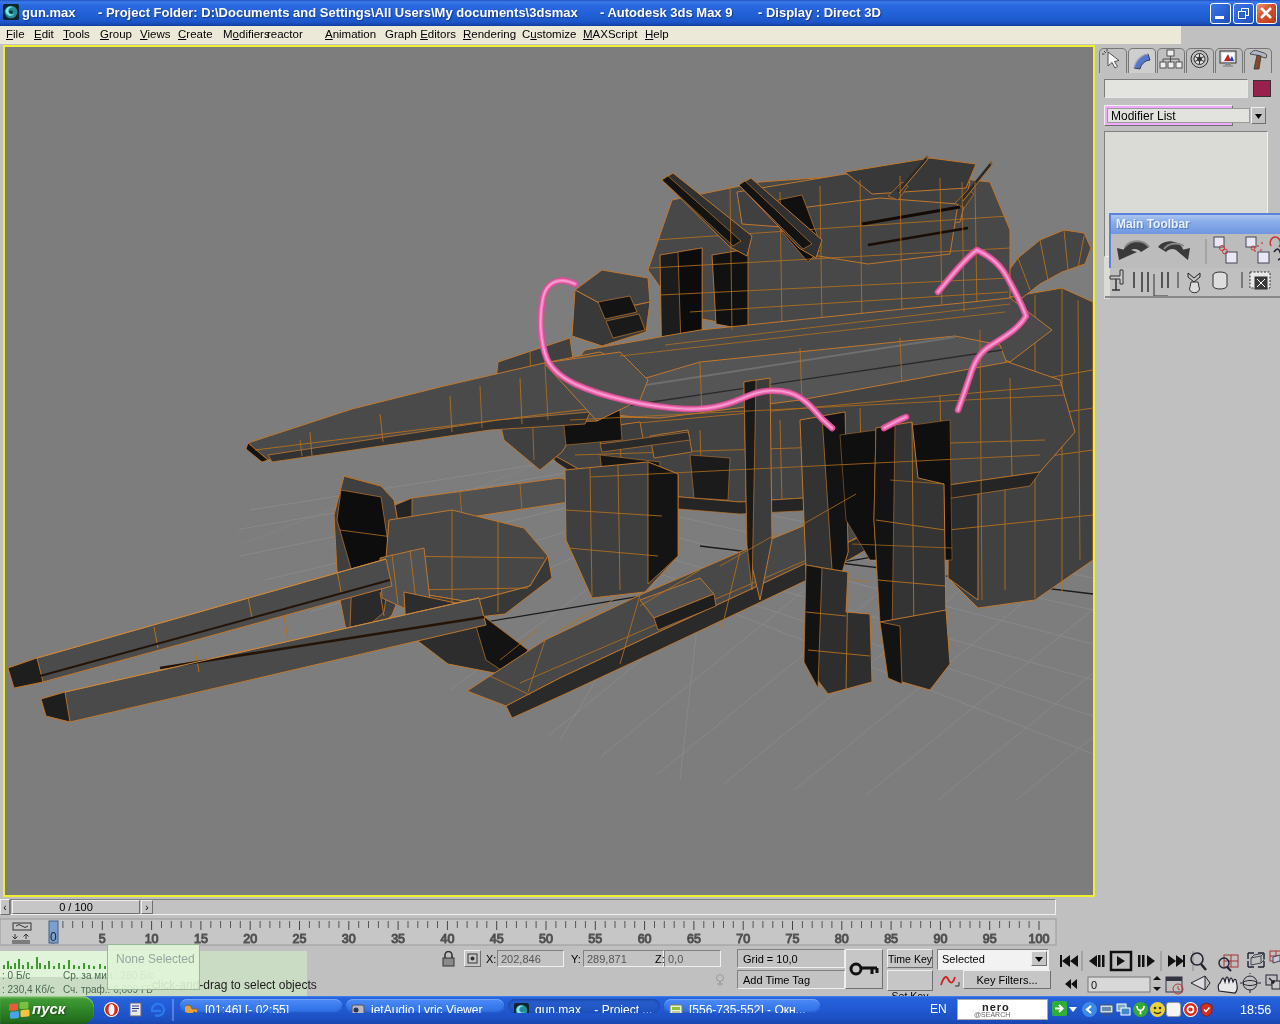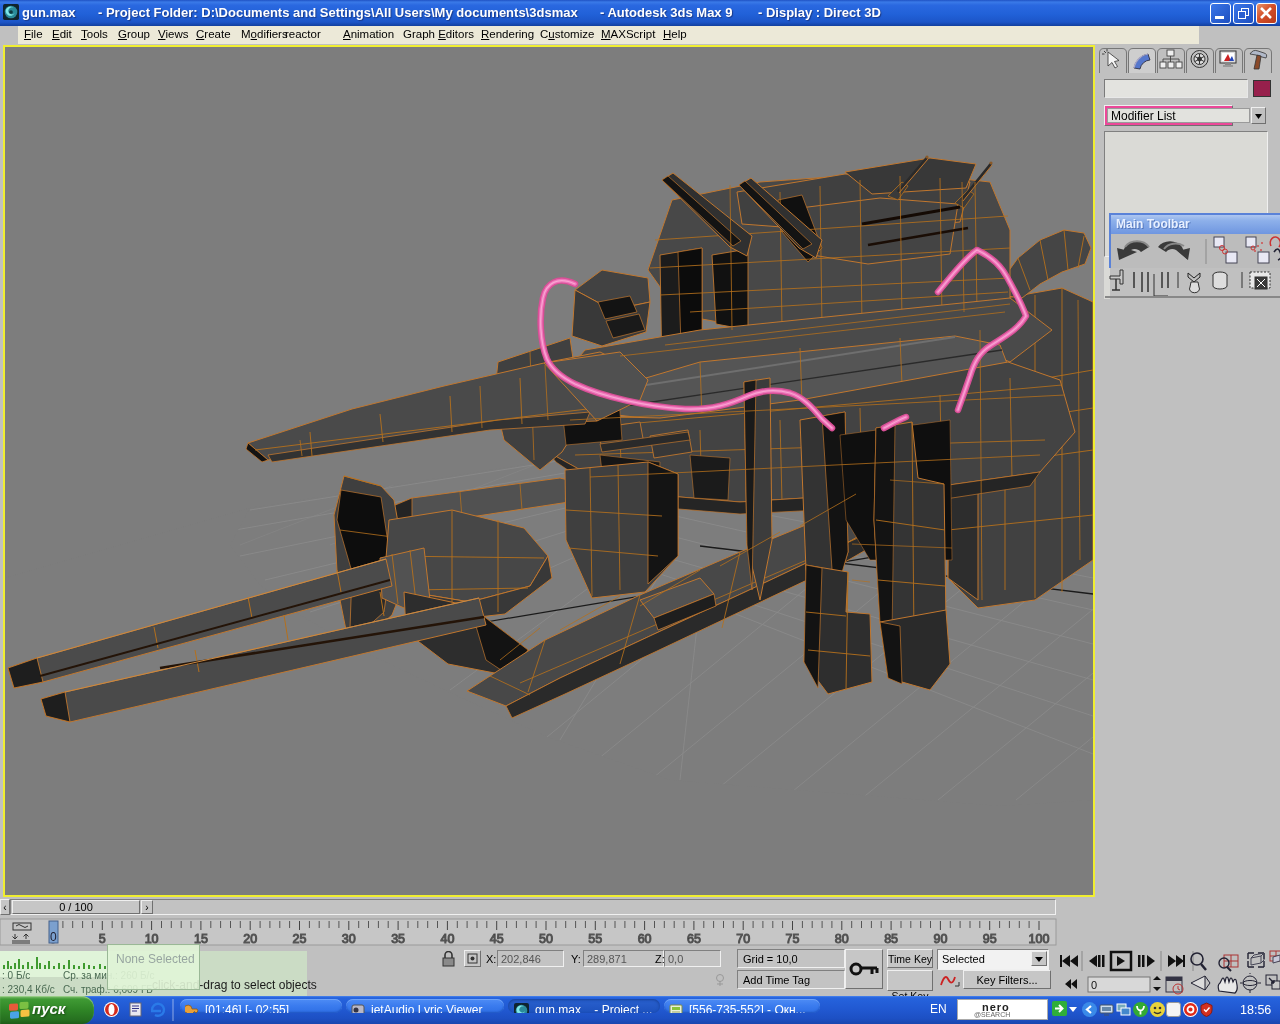--- a/index.html
+++ b/index.html
@@ -6,21 +6,21 @@
 html,body { width:1280px; height:1024px; overflow:hidden; font-family:"Liberation Sans", sans-serif; }
 #root { position:relative; width:1280px; height:1024px; background:#c0c0c0; }
 .abs { position:absolute; }
 
 #titlebar { left:0; top:0; width:1280px; height:26px;
   background:linear-gradient(180deg,#1f52c4 0%,#3a7ae8 8%,#2a68e0 20%,#2161d8 55%,#1c55c8 85%,#123f9e 100%); }
 #titlebar .txt { position:absolute; top:5px; color:#fff; font-size:13px; font-weight:bold; white-space:nowrap;
   text-shadow:1px 1px 1px #1a3a8a; }
 .winbtn { position:absolute; top:3px; width:21px; height:21px; border:1px solid #fff; border-radius:3px; }
 
-#menubar { left:0; top:26px; width:1181px; height:18px; background:#ece9d8; font-size:11.5px; color:#000;margin-left:18px; }
+#menubar { left:0; top:26px; width:1181px; height:18px; background:#ece9d8; font-size:11.5px; color:#000; }
 #menubar span { position:absolute; top:2px; }
 #menubar u { text-decoration:underline; }
 
 #viewport { left:3px; top:45px; width:1092px; height:852px; border:2px solid #f0ee30; background:#7d7d7d; }
 #vplabel { left:5px; top:3px; color:#d0d0d0; font-size:11px; }
 
 #rpanel { left:1096px; top:44px; width:184px; height:952px; background:#c0c0c0; }
 .sunken { border-top:1px solid #808080; border-left:1px solid #808080; border-bottom:1px solid #f0f0f0; border-right:1px solid #f0f0f0; }
 .raised { border-top:1px solid #efefef; border-left:1px solid #efefef; border-bottom:1px solid #707070; border-right:1px solid #707070; }
 
@@ -274,21 +274,21 @@
       </g>
       <g>
         <path d="M152,8 Q155,3 160,5 L166,7 Q170,8 168,12 L164,11 L158,9 Z" fill="#b0b8c8" stroke="#333" stroke-width="0.8"></path>
         <path d="M159,9 L156,23 L161,23 L163,10 Z" fill="#8a4a2a" stroke="#333" stroke-width="0.8"></path>
       </g>
     </svg>
 
     <div class="abs" style="left:8px;top:35px;width:144px;height:19px;background:#e3e3df;border:1px solid #7a7a7a;border-bottom-color:#e8e8e8;border-right-color:#e8e8e8"></div>
     <div class="abs" style="left:157px;top:36px;width:18px;height:17px;background:#97204c;border:1px solid #333"></div>
 
-    <div class="abs raised" style="left:8px;top:61px;width:129px;height:21px;background:#ec4899">
+    <div class="abs raised" style="left:8px;top:61px;width:129px;height:21px;background:#f0abfc">
       <div class="abs" style="left:2px;top:2px;width:143px;height:15px;background:#e2e2de;border:1px solid #9a9a9a;font-size:12px;padding-left:3px;line-height:14px">Modifier List</div>
       <div class="abs raised" style="left:146px;top:1px;width:15px;height:17px;background:#c0c0c0">
         <svg width="13" height="15">
             <path d="M3,6 L10,6 L6.5,11 Z" fill="#000"></path>
           </svg>
       </div>
     </div>
 
     <div class="abs sunken" style="left:8px;top:87px;width:164px;height:126px;background:#dadad6"></div>
     <div class="abs" style="left:8px;top:213px;width:6px;height:42px;background:#dadad6"></div>

